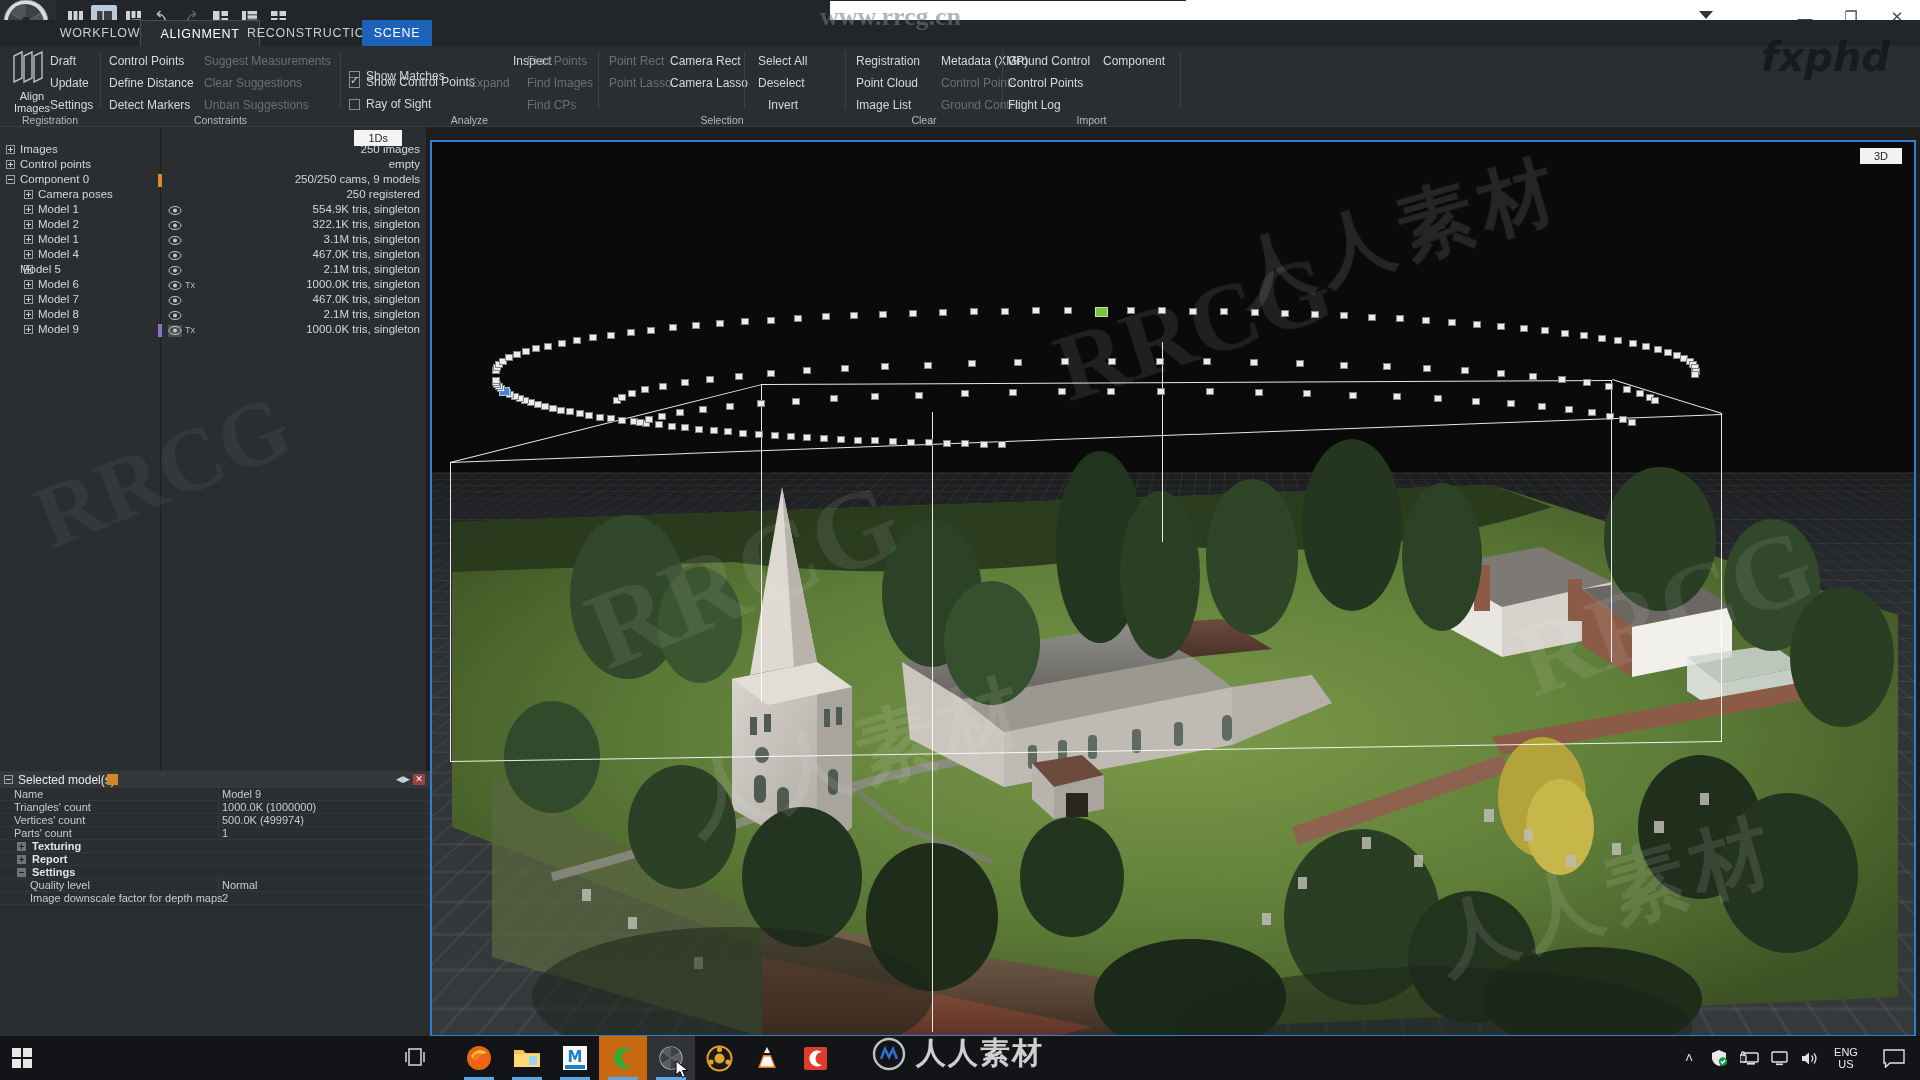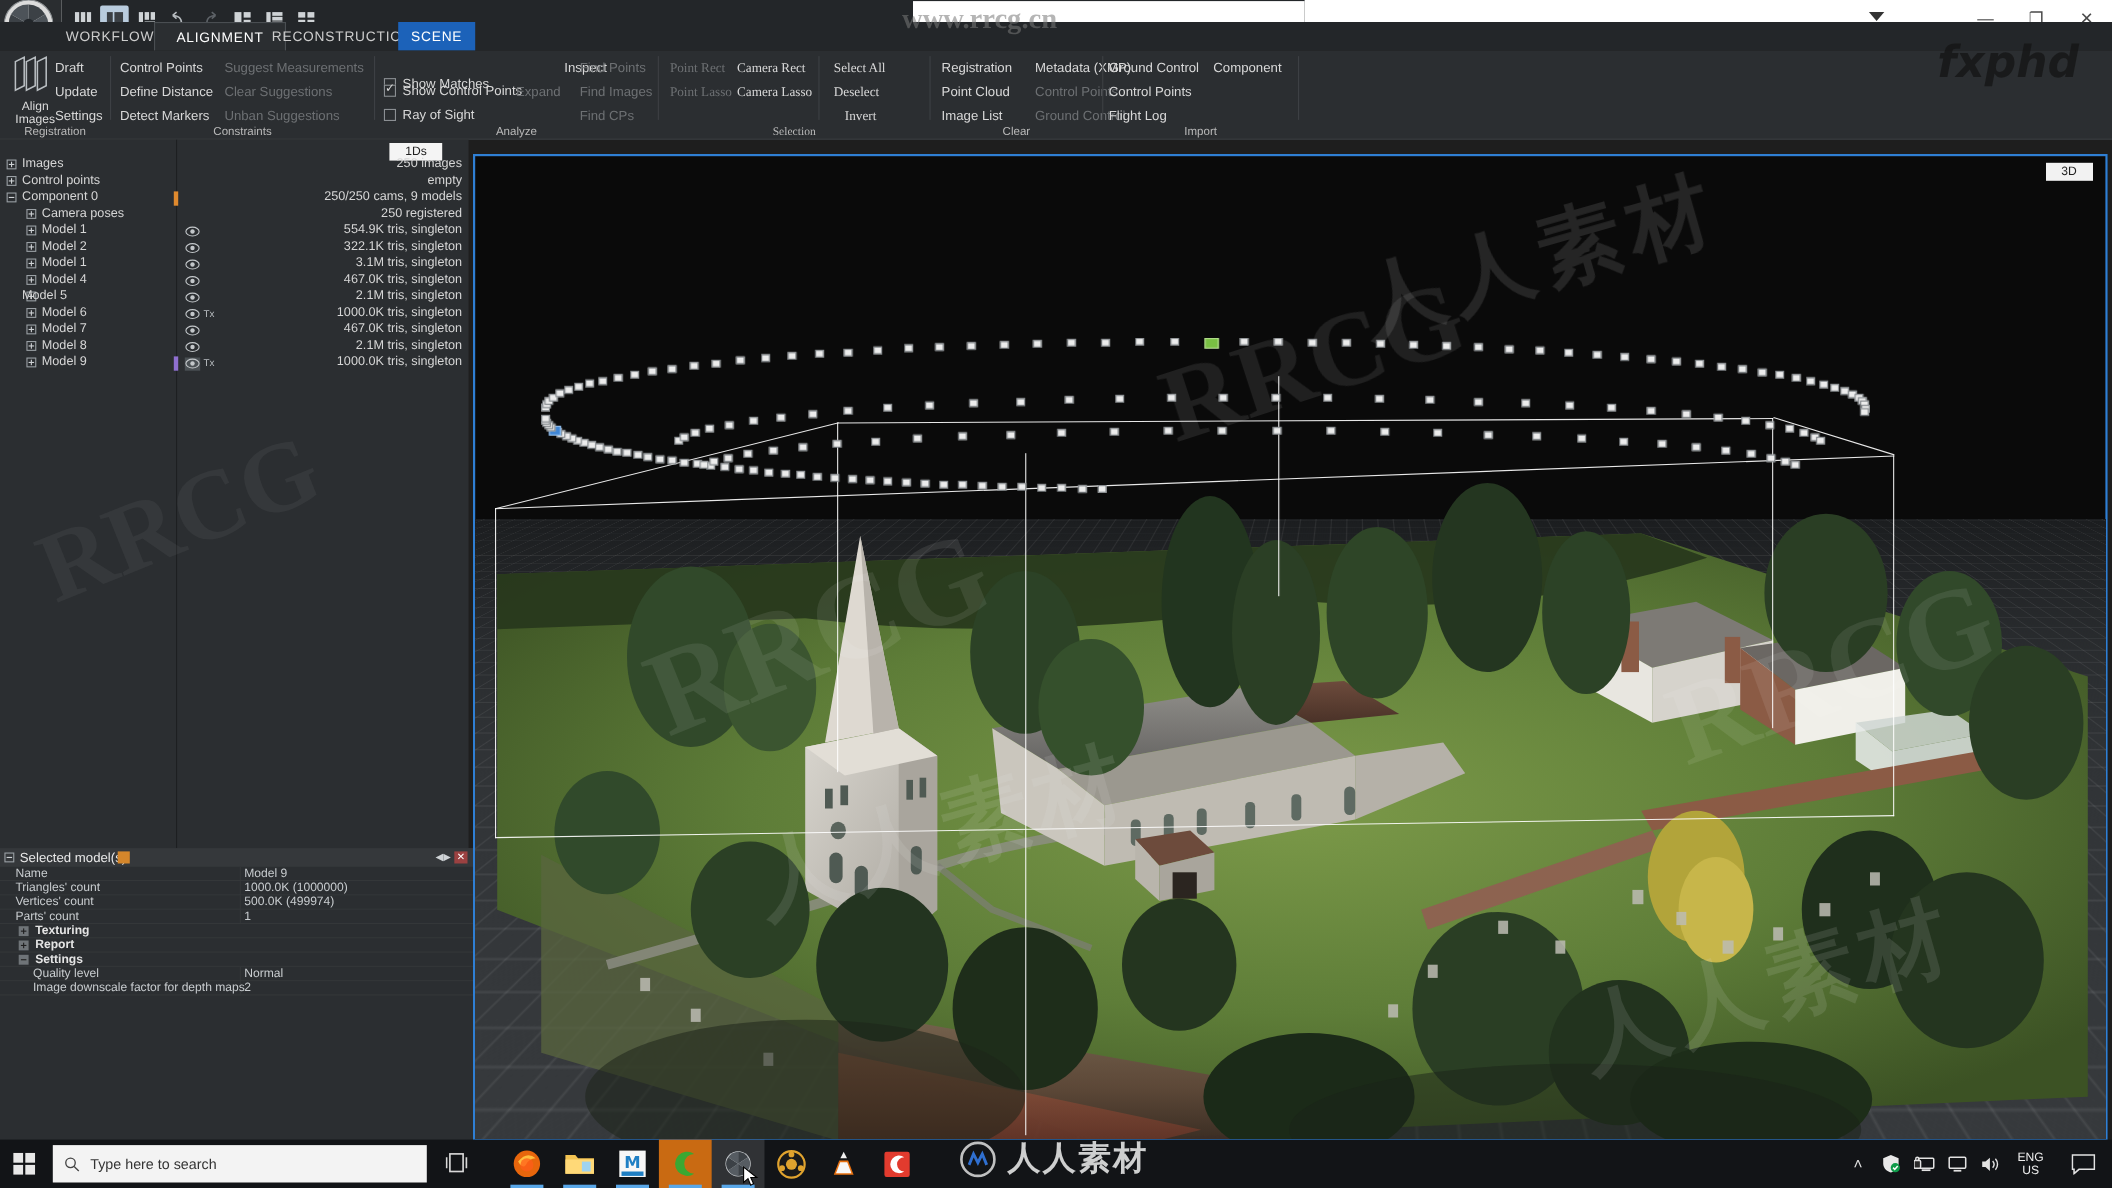--- a/index.html
+++ b/index.html
@@ -258,21 +258,21 @@
       </div>
       <div class="ritem" style="left:128px; top:8px;margin-left:44px;">Inspect</div>
       <div class="ritem dis" style="left:186px; top:8px;">Find Points</div>
       <div class="ritem dis" style="left:128px; top:30px;">Expand</div>
       <div class="ritem dis" style="left:186px; top:30px;">Find Images</div>
       <div class="ritem dis" style="left:186px; top:52px;">Find CPs</div>
       <div class="rglabel">Analyze</div>
     </div>
     <div class="rgsep" style="left:598px;"></div>
 
-    <div class="rgroup" style="left:599px; width:246px;font-family:Liberation Serif, serif;">
+    <div class="rgroup" style="left:599px; width:246px;">
       <div class="ritem dis" style="left:10px;  top:8px;">Point Rect</div>
       <div class="ritem" style="left:71px;  top:8px;">Camera Rect</div>
       <div class="ritem" style="left:159px; top:8px;">Select All</div>
       <div class="ritem dis" style="left:10px;  top:30px;">Point Lasso</div>
       <div class="ritem" style="left:71px;  top:30px;">Camera Lasso</div>
       <div class="ritem" style="left:159px; top:30px;">Deselect</div>
       <div class="ritem" style="left:159px; top:52px;margin-left:10px;">Invert</div>
       <div class="rgsep" style="left:145px; top:5px;"></div>
       <div class="rglabel">Selection</div>
     </div>
@@ -841,27 +841,20 @@
 
 <div id="taskbar">
   <div id="startbtn">
     <svg width="20" height="20" viewBox="0 0 20 20">
       <rect x="0" y="0" width="9" height="9" fill="#e8e8e8"></rect>
         <rect x="11" y="0" width="9" height="9" fill="#e8e8e8"></rect>
       <rect x="0" y="11" width="9" height="9" fill="#e8e8e8"></rect>
         <rect x="11" y="11" width="9" height="9" fill="#e8e8e8"></rect>
     </svg>
   </div>
-  <div id="searchbox">
-    <svg width="15" height="15" viewBox="0 0 16 16">
-      <circle cx="6.5" cy="6.5" r="4.6" fill="none" stroke="#444" stroke-width="1.3"></circle>
-      <line x1="10" y1="10" x2="14.5" y2="14.5" stroke="#444" stroke-width="1.3"></line>
-    </svg>
-    <span>Type here to search</span>
-  </div>
   <div id="tasksview">
     <svg width="24" height="22" viewBox="0 0 24 22">
       <rect x="4" y="3" width="12" height="16" fill="none" stroke="#d8d8d8" stroke-width="1.5"></rect>
       <line x1="1" y1="6" x2="1" y2="16" stroke="#d8d8d8" stroke-width="1.5"></line>
       <line x1="19" y1="6" x2="19" y2="16" stroke="#d8d8d8" stroke-width="1.5"></line>
     </svg>
   </div>
 
   <div class="tbicon" style="left:455px;">
     <svg width="28" height="28" viewBox="0 0 28 28">

